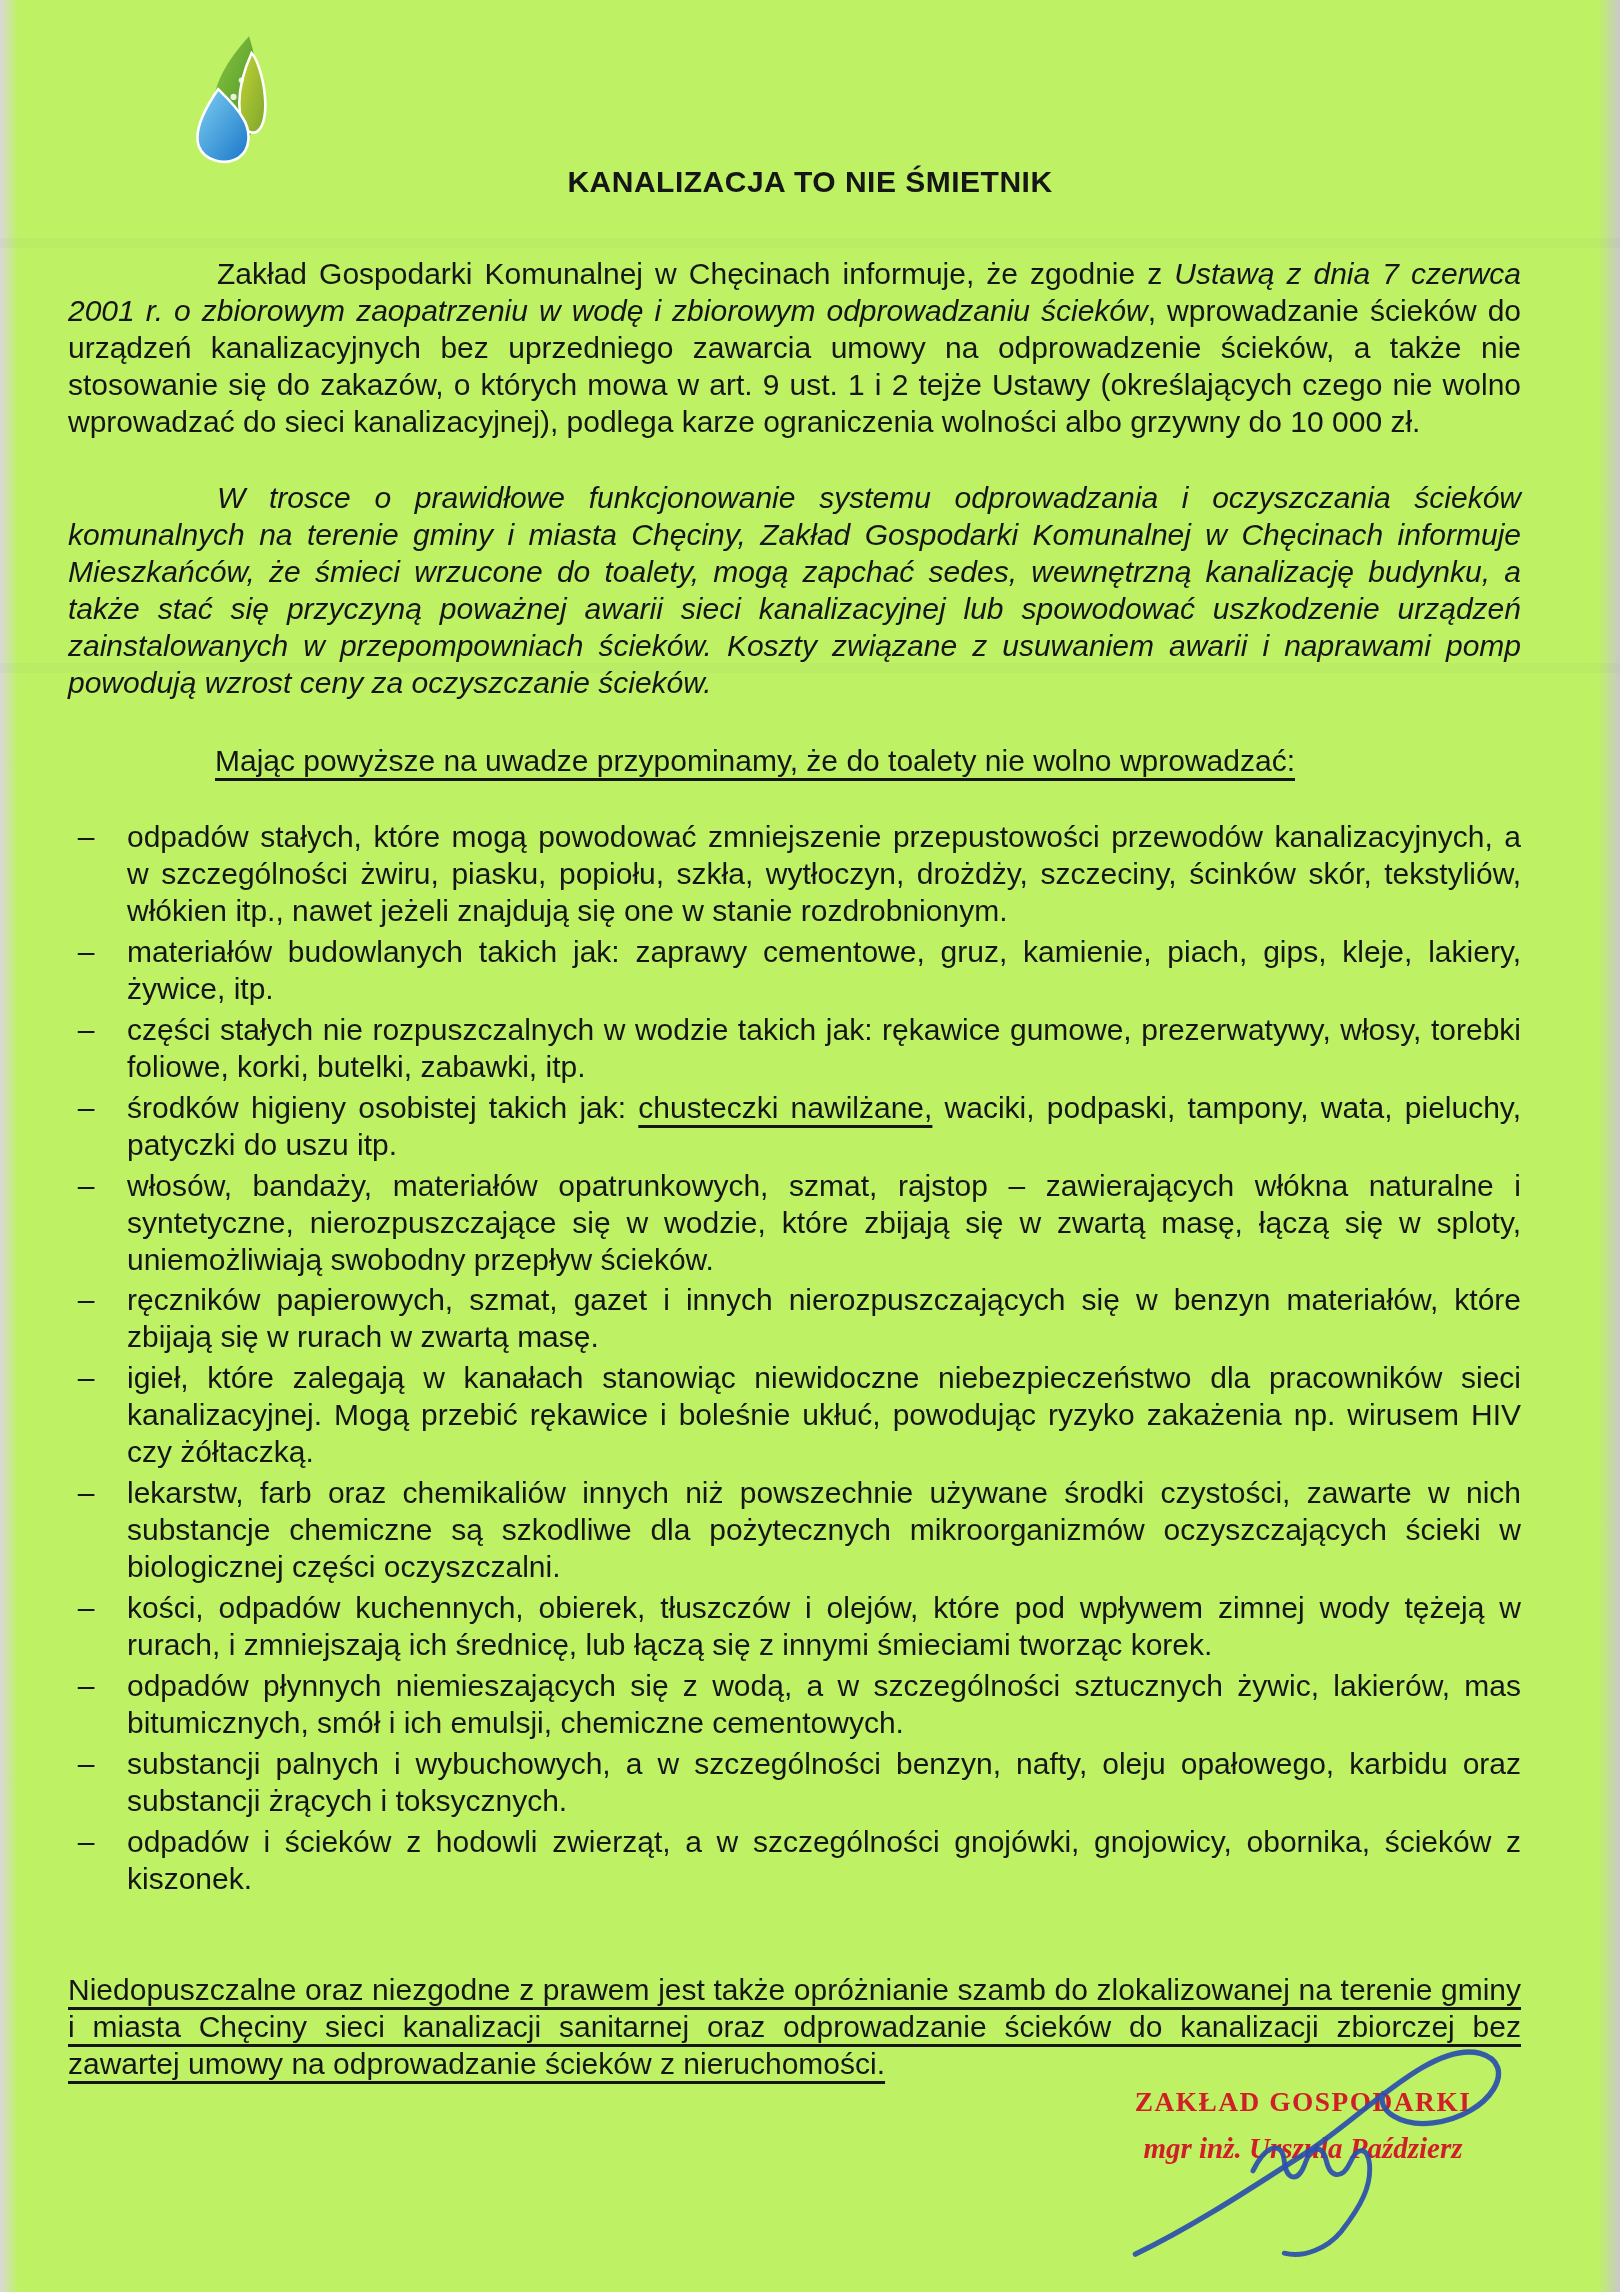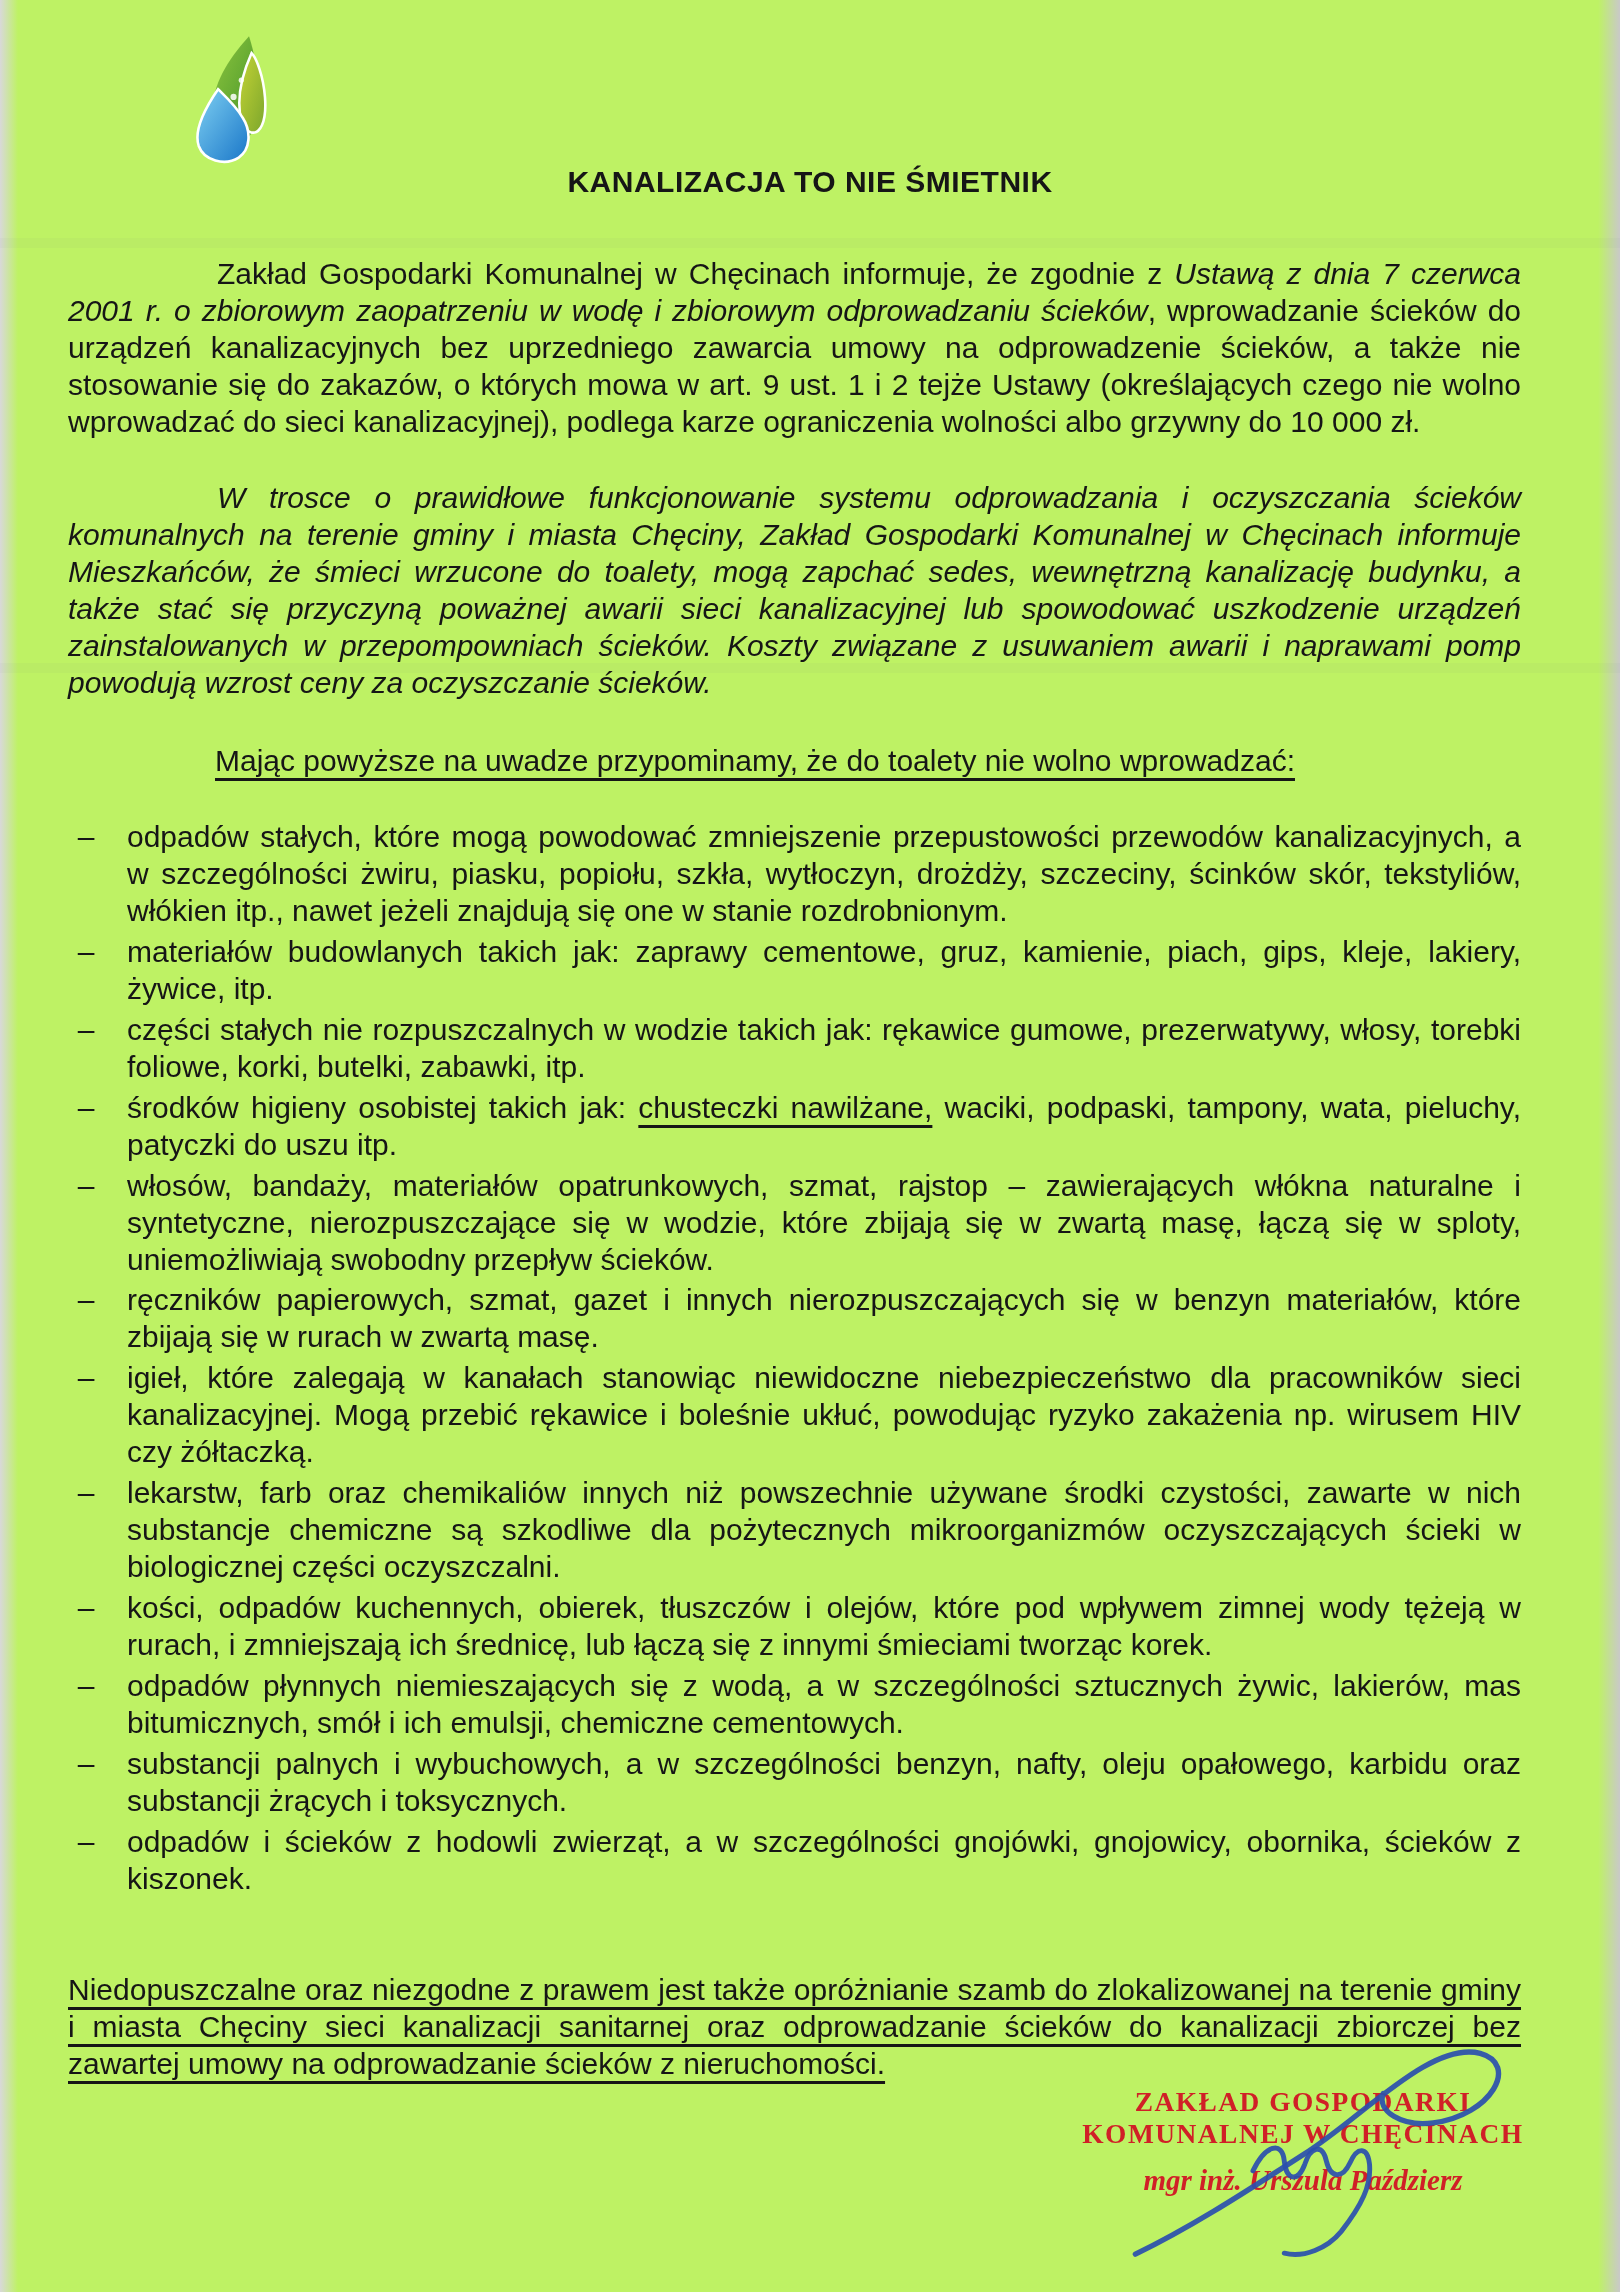--- a/index.html
+++ b/index.html
@@ -142,21 +142,20 @@
       <li><span class="dash">–</span><span>substancji palnych i wybuchowych, a w szczególności benzyn, nafty, oleju opałowego, karbidu oraz substancji żrących i toksycznych.</span></li>
       <li><span class="dash">–</span><span>odpadów i ścieków z hodowli zwierząt, a w szczególności gnojówki, gnojowicy, obornika, ścieków z kiszonek.</span></li>
     </ul>
 
 
     <p class="closing-2"><u>Niedopuszczalne oraz niezgodne z prawem jest także opróżnianie szamb do zlokalizowanej na terenie gminy i miasta Chęciny sieci kanalizacji sanitarnej oraz odprowadzanie ścieków do kanalizacji zbiorczej bez zawartej umowy na odprowadzanie ścieków z nieruchomości.</u></p>
   </div>
 
   <div class="stamp-block">
     <div class="stamp-org">ZAKŁAD GOSPODARKI</div>
-    <div class="stamp-org">KOMUNALNEJ W CHĘCINACH</div>
     <div class="stamp-name">mgr inż. Urszula Paździerz</div>
   </div>
 
   <svg class="signature" viewBox="0 0 440 255" aria-hidden="true">
     <path d="M 30 242 C 92 212 152 172 202 140 C 262 102 332 24 382 37
              C 422 48 394 100 334 108 C 302 112 276 96 283 78" fill="none" stroke="#2a4fae" stroke-width="5.5" stroke-linecap="round" opacity="0.92"></path>
     <path d="M 150 157 C 163 130 180 126 182 147 C 184 167 196 169 203 150
              C 209 132 221 129 225 147 C 229 164 241 166 249 149
              C 257 131 267 133 269 150 C 271 172 261 192 240 219 C 226 236 202 246 182 241" fill="none" stroke="#2a4fae" stroke-width="5" stroke-linecap="round" opacity="0.92"></path>
   </svg>

